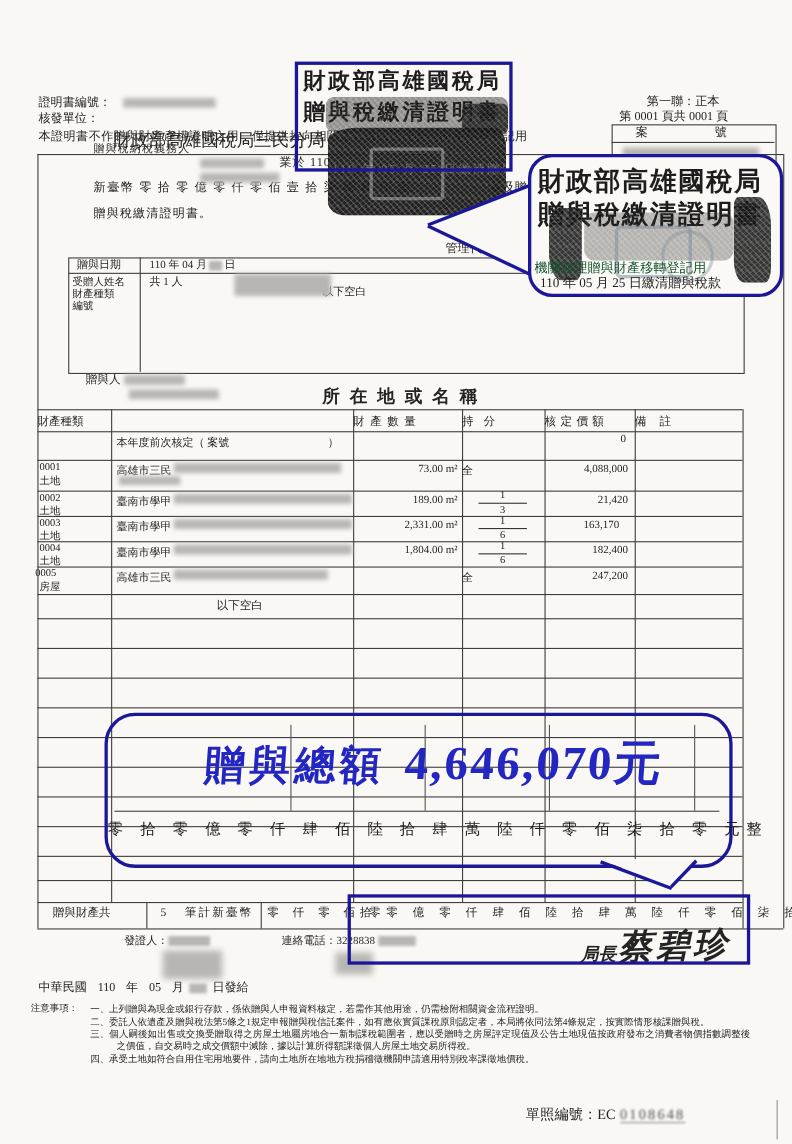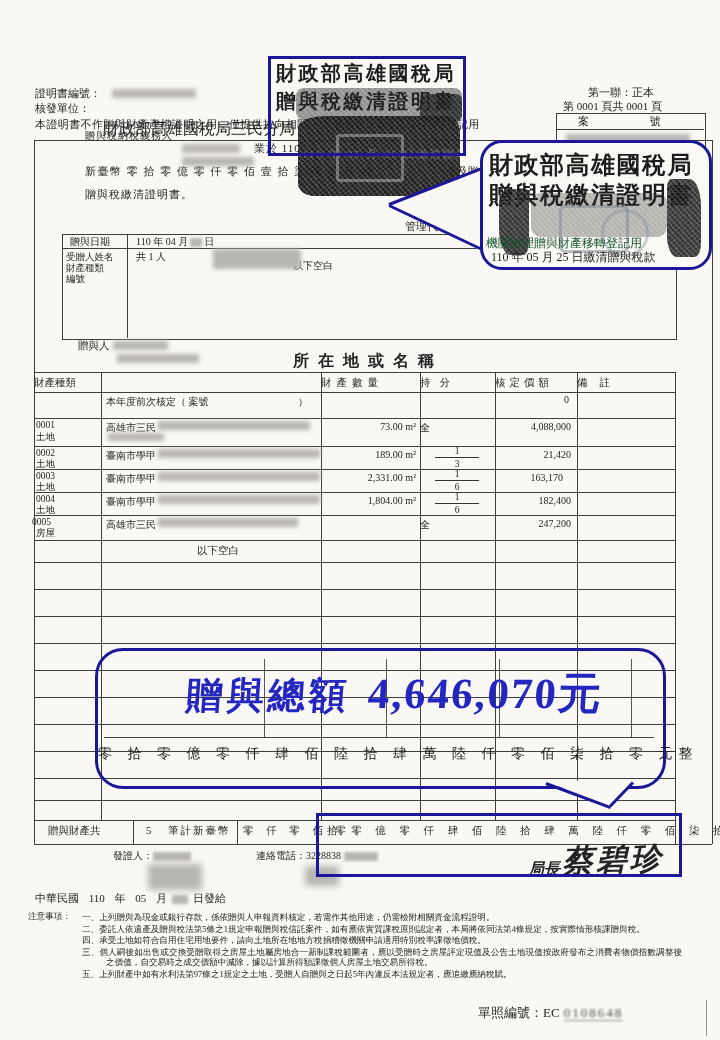--- a/index.html
+++ b/index.html
@@ -227,21 +227,20 @@
   <div class="rd" style="left:148px;top:864px;width:54px;height:26px;filter:blur(3px)"></div>
   <div class="rd" style="left:305px;top:866px;width:34px;height:20px;filter:blur(3px)"></div>
   <div class="t sig" style="left:528px;top:860px;font-size:16px">局長</div>
   <div class="t sig" style="left:562px;top:842px;font-size:31px;letter-spacing:3px;transform:rotate(-2deg)">蔡碧珍</div>
   <div class="t" style="left:35px;top:892px;font-size:11px;word-spacing:7px"><span>中華民國 110 年 05 月</span><span class="rdi" style="width:16px;height:9px;margin:0 5px"></span><span>日發給</span></div>
 
   <div class="t" style="left:28px;top:912px;font-size:8.6px">注意事項：</div>
   <div style="position:absolute;left:82px;top:912px;width:600px;font-size:8.6px;z-index:2;text-align:justify">
     <div class="notes-item">一、上列贈與為現金或銀行存款，係依贈與人申報資料核定，若需作其他用途，仍需檢附相關資金流程證明。</div>
     <div class="notes-item">二、委託人依遺產及贈與稅法第5條之1規定申報贈與稅信託案件，如有應依實質課稅原則認定者，本局將依同法第4條規定，按實際情形核課贈與稅。</div>
+    <div class="notes-item">三、個人嗣後如出售或交換受贈取得之房屋土地屬房地合一新制課稅範圍者，應以受贈時之房屋評定現值及公告土地現值按政府發布之消費者物價指數調整後之價值，自交易時之成交價額中減除，據以計算所得額課徵個人房屋土地交易所得稅。</div>
     <div class="notes-item">四、承受土地如符合自用住宅用地要件，請向土地所在地地方稅捐稽徵機關申請適用特別稅率課徵地價稅。</div>
-    <div class="notes-item">三、個人嗣後如出售或交換受贈取得之房屋土地屬房地合一新制課稅範圍者，應以受贈時之房屋評定現值及公告土地現值按政府發布之消費者物價指數調整後之價值，自交易時之成交價額中減除，據以計算所得額課徵個人房屋土地交易所得稅。</div>
-    <div class="notes-item">五、上列財產中如有水利法第97條之1規定之土地，受贈人自贈與之日起5年內違反本法規定者，應追繳應納稅賦。</div>
   </div>
 
   <div class="t" style="left:478px;top:1006px;font-size:13px"><span>單照編號：EC</span><span class="blurtext" style="margin-left:4px">0108648</span></div>
   <div class="line vl" style="left:706px;top:1000px;height:36px;opacity:.55"></div>
 
 </div>
 
 </body></html>

